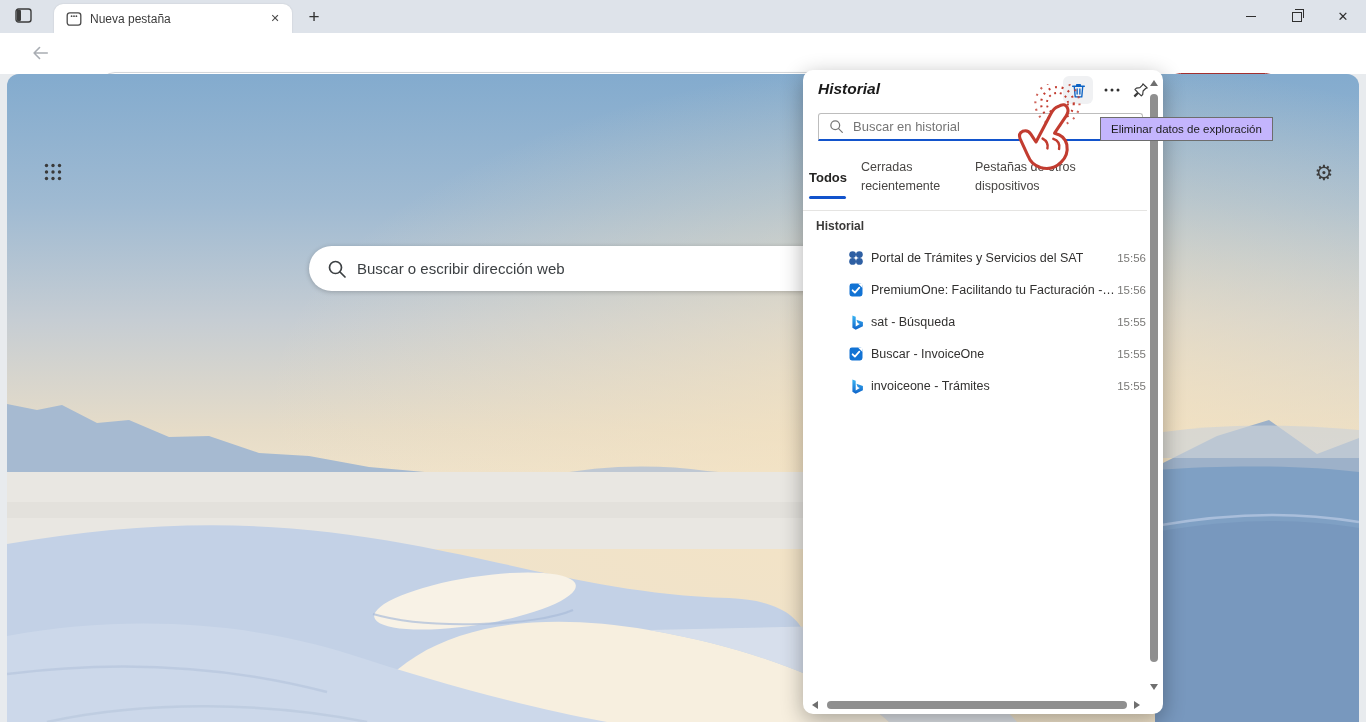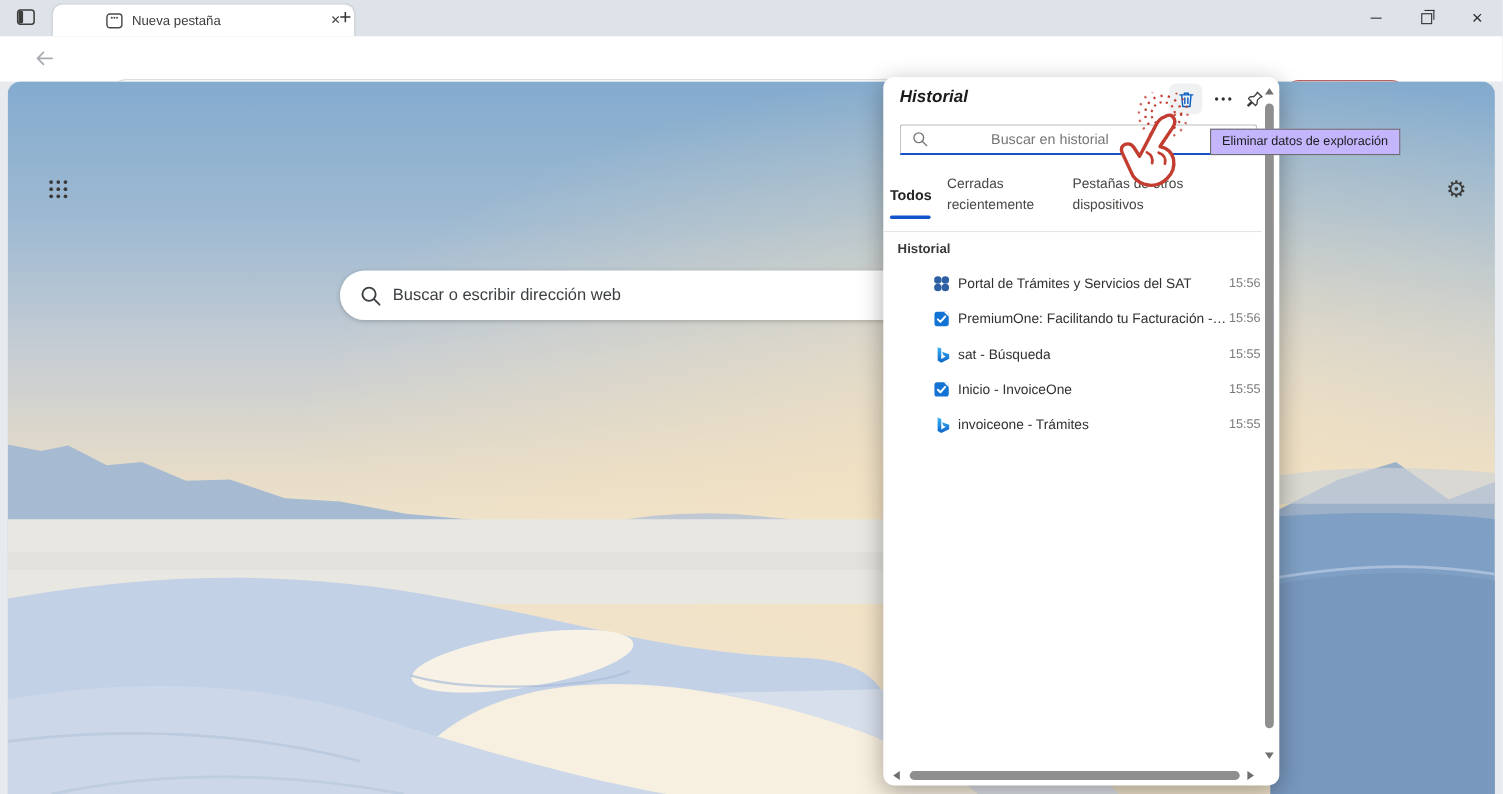--- a/index.html
+++ b/index.html
@@ -3,22 +3,22 @@
 <meta charset="utf-8">
 <style>
   html,body{margin:0;padding:0;}
   body{width:1366px;height:722px;overflow:hidden;font-family:"Liberation Sans",sans-serif;
        -webkit-font-smoothing:antialiased;}
   #app{position:relative;width:1366px;height:722px;background:#e8ebee;}
 
   
   .titlebar{position:absolute;left:0;top:0;width:1366px;height:33px;background:#dee3ea;}
   .ws-btn{position:absolute;left:12px;top:6px;width:24px;height:22px;border:0;background:transparent;padding:0;cursor:pointer;}
-  .tab{position:absolute;left:48px;top:4px;width:238px;height:29px;background:#fff;
-       border-radius:9px 9px 0 0;display:flex;align-items:center;box-shadow:0 0 2px rgba(0,0,0,.12);padding-left:36px;}
+  .tab{position:absolute;left:54px;top:4px;width:238px;height:29px;background:#fff;
+       border-radius:9px 9px 0 0;display:flex;align-items:center;box-shadow:0 0 2px rgba(0,0,0,.12);}
   .tab .ntp-ico{margin-left:12px;display:flex;}
   .tab-title{margin-left:8px;font-size:12px;color:#3b3b3b;flex:1;white-space:nowrap;overflow:hidden;}
   .tab-close{width:18px;height:18px;margin-right:8px;font-size:11px;color:#4a4a4a;display:flex;
              align-items:center;justify-content:center;border-radius:4px;cursor:pointer;}
   .newtab{position:absolute;left:300px;top:4px;width:28px;height:26px;border:0;background:transparent;
           font-size:19px;font-weight:300;color:#333;cursor:pointer;padding:0;line-height:26px;}
   .wincontrols{position:absolute;right:0;top:0;height:33px;display:flex;}
   .wc{width:46px;height:33px;display:flex;align-items:center;justify-content:center;cursor:pointer;}
   .minbar{width:10px;height:1.4px;background:#2f2f2f;display:block;}
   .resbox{width:8px;height:8px;border:1.1px solid #2f2f2f;position:relative;background:#dee3ea;z-index:1;}
@@ -62,21 +62,21 @@
   
   .panel{position:absolute;left:803px;top:70px;width:360px;height:644px;background:#fff;border-radius:10px;
          box-shadow:0 6px 22px rgba(0,0,0,.32);z-index:10;}
   .p-title{position:absolute;left:15px;top:10px;font-size:15.5px;font-weight:bold;color:#1b1b1b;font-style:italic;}
   .p-hbtn{position:absolute;top:6px;width:30px;height:28px;border:0;background:transparent;border-radius:6px;padding:0;
           display:flex;align-items:center;justify-content:center;cursor:pointer;}
   .p-trash{left:260px;background:#f0f1f3;}
   .p-more{left:294px;}
   .p-pin{left:326px;width:24px;}
   .p-search{position:absolute;left:15px;top:43px;width:325px;height:28px;border:1px solid #bdbdbd;border-bottom:2px solid #1253cc;
-            border-radius:3px 3px 0 0;display:flex;align-items:center;cursor:text;box-sizing:border-box;gap:48px;}
+            border-radius:3px 3px 0 0;display:flex;align-items:center;cursor:text;box-sizing:border-box;}
   .p-search svg{margin-left:10px;}
   .p-search span{margin-left:9px;font-size:13px;color:#767676;}
   .p-tabs{position:absolute;left:6px;top:84px;width:320px;height:52px;display:flex;}
   .p-tab{font-size:12.5px;color:#484644;line-height:1.55;cursor:pointer;}
   .p-tab.t0{width:52px;font-weight:bold;font-size:13px;color:#252423;padding-top:14px;position:relative;}
   .p-tab.t0 .underline{position:absolute;left:0;top:42px;width:37px;height:3px;background:#1253cc;border-radius:2px;}
   .p-tab.t1{width:114px;padding-top:4px;}
   .p-tab.t2{width:130px;padding-top:4px;}
   .p-sep{position:absolute;left:0;top:140px;width:344px;height:1px;background:#e5e4e2;}
   .p-section{position:absolute;left:13px;top:149px;font-size:12px;font-weight:bold;color:#3b3a39;}
@@ -347,21 +347,21 @@
         <span class="time">15:55</span>
       </div>
       <div class="item">
         <span class="fav">
           <svg width="16" height="16" viewBox="0 0 16 16">
             <rect x="1.5" y="1.5" width="13" height="13" rx="2.4" fill="#1273d4"></rect>
             <path d="M10 1.5h4.5V6z" fill="#fff"></path>
             <path d="M4.6 8.3l2.3 2.3 4.4-4.9" fill="none" stroke="#fff" stroke-width="1.8" stroke-linecap="round" stroke-linejoin="round"></path>
           </svg>
         </span>
-        <span class="t">Inicio - InvoiceOne</span>
+        <span class="t">Buscar - InvoiceOne</span>
         <span class="time">15:55</span>
       </div>
       <div class="item">
         <span class="fav">
           <svg width="16" height="16" viewBox="0 0 16 16">
             <path d="M4.4 1.6l3.3 1.2v9.6l4.1-2.4-2.1-1-1.3-3.2 6.5 2.3v4.1L7.7 15.7 4.4 13.8z" fill="url(#bing)"></path>
           </svg>
         </span>
         <span class="t">invoiceone - Trámites</span>
         <span class="time">15:55</span>

